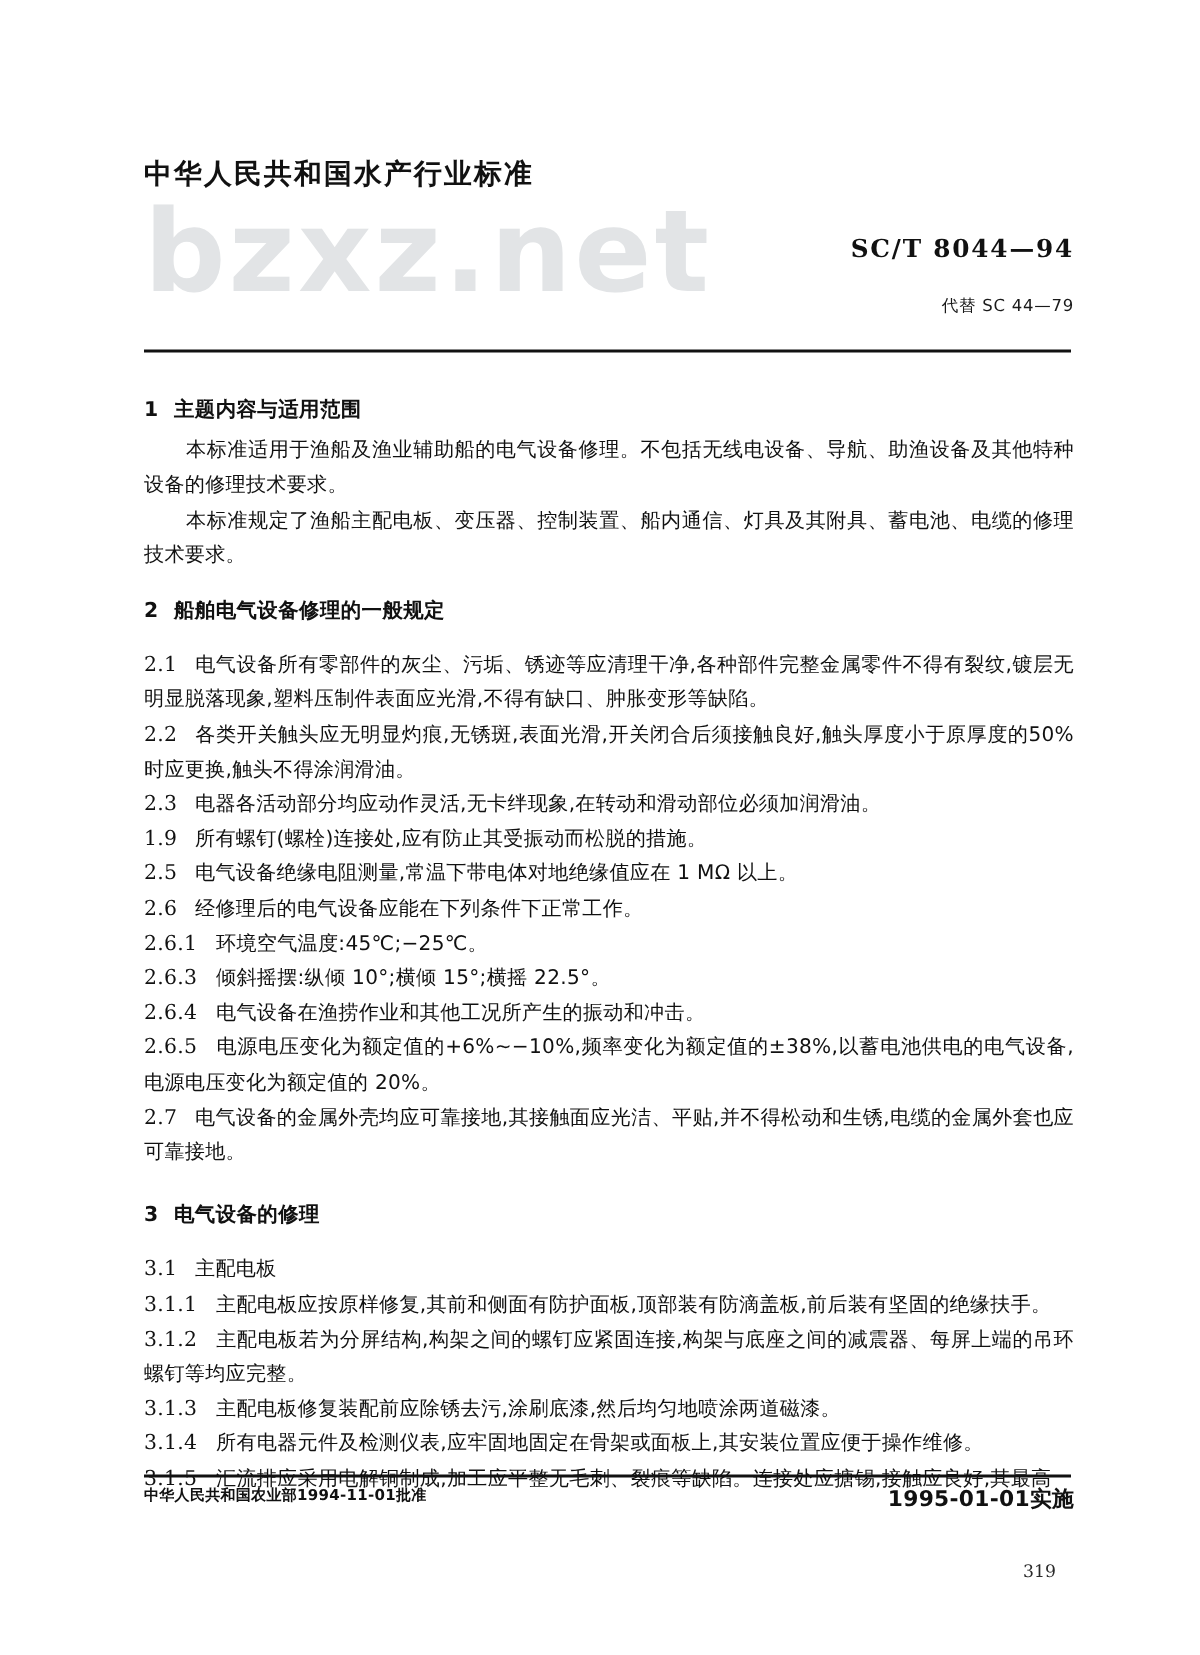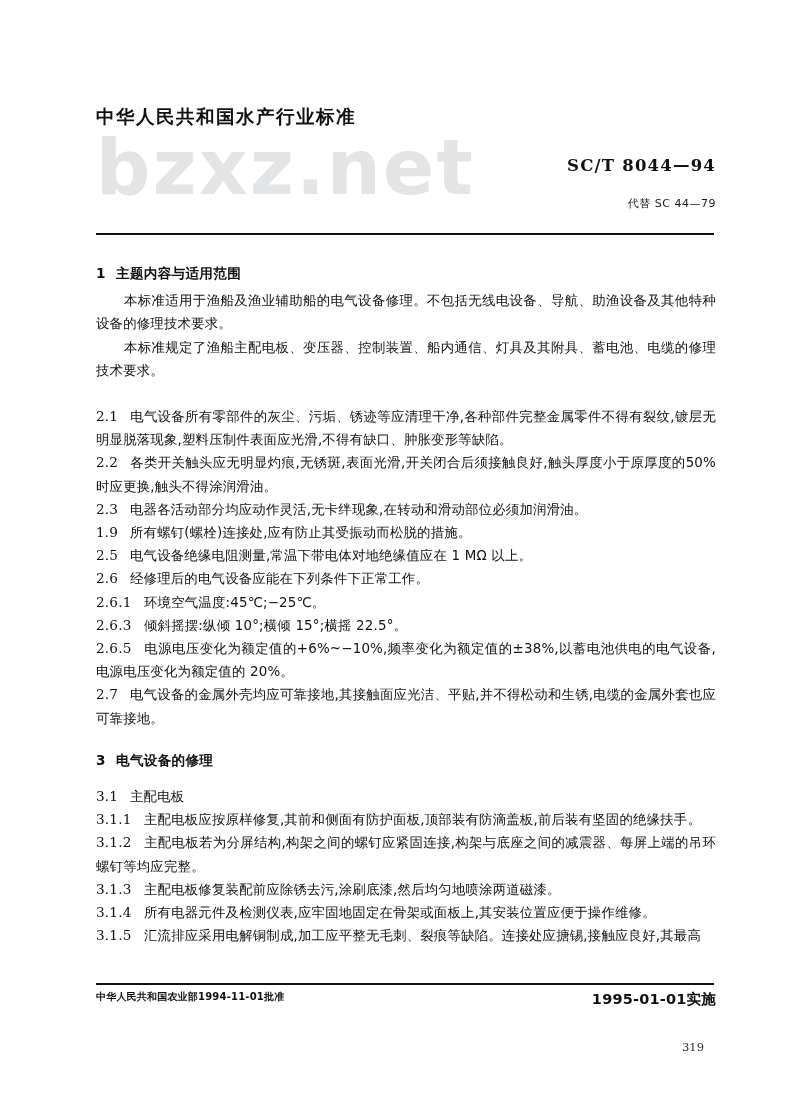--- a/index.html
+++ b/index.html
@@ -218,29 +218,31 @@
   <div class="rule-top"></div>
 
   <div class="body">
 
     <div class="sec-head"><span class="num">1</span><span>主题内容与适用范围</span></div>
     <p class="para">本标准适用于渔船及渔业辅助船的电气设备修理。不包括无线电设备、导航、助渔设备及其他特种设备的修理技术要求。</p>
     <p class="para">本标准规定了渔船主配电板、变压器、控制装置、船内通信、灯具及其附具、蓄电池、电缆的修理技术要求。</p>
 
     <div class="gap-md"></div>
 
+    <div class="sec-head"><span class="num">2</span><span>船舶电气设备修理的一般规定</span></div>
     <div class="gap-sm"></div>
     <p class="clause"><span class="cn">2.1</span><span>电气设备所有零部件的灰尘、污垢、锈迹等应清理干净,各种部件完整金属零件不得有裂纹,镀层无明显脱落现象,塑料压制件表面应光滑,不得有缺口、肿胀变形等缺陷。</span></p>
     <p class="clause"><span class="cn">2.2</span><span>各类开关触头应无明显灼痕,无锈斑,表面光滑,开关闭合后须接触良好,触头厚度小于原厚度的50%时应更换,触头不得涂润滑油。</span></p>
     <p class="clause"><span class="cn">2.3</span><span>电器各活动部分均应动作灵活,无卡绊现象,在转动和滑动部位必须加润滑油。</span></p>
     <p class="clause"><span class="cn">1.9</span><span>所有螺钉(螺栓)连接处,应有防止其受振动而松脱的措施。</span></p>
     <p class="clause"><span class="cn">2.5</span><span>电气设备绝缘电阻测量,常温下带电体对地绝缘值应在 1 MΩ 以上。</span></p>
     <p class="clause"><span class="cn">2.6</span><span>经修理后的电气设备应能在下列条件下正常工作。</span></p>
     <p class="clause"><span class="cn3">2.6.1</span><span>环境空气温度:45℃;−25℃。</span></p>
     <p class="clause"><span class="cn3">2.6.3</span><span>倾斜摇摆:纵倾 10°;横倾 15°;横摇 22.5°。</span></p>
+    <p class="clause"><span class="cn3">2.6.4</span><span>电气设备在渔捞作业和其他工况所产生的振动和冲击。</span></p>
     <p class="clause"><span class="cn3">2.6.5</span><span>电源电压变化为额定值的+6%~−10%,频率变化为额定值的±38%,以蓄电池供电的电气设备,电源电压变化为额定值的 20%。</span></p>
     <p class="clause"><span class="cn">2.7</span><span>电气设备的金属外壳均应可靠接地,其接触面应光洁、平贴,并不得松动和生锈,电缆的金属外套也应可靠接地。</span></p>
 
     <div class="gap-lg"></div>
 
     <div class="sec-head"><span class="num">3</span><span>电气设备的修理</span></div>
     <div class="gap-sm"></div>
     <p class="clause"><span class="cn">3.1</span><span>主配电板</span></p>
     <p class="clause"><span class="cn3">3.1.1</span><span>主配电板应按原样修复,其前和侧面有防护面板,顶部装有防滴盖板,前后装有坚固的绝缘扶手。</span></p>
     <p class="clause"><span class="cn3">3.1.2</span><span>主配电板若为分屏结构,构架之间的螺钉应紧固连接,构架与底座之间的减震器、每屏上端的吊环螺钉等均应完整。</span></p>

